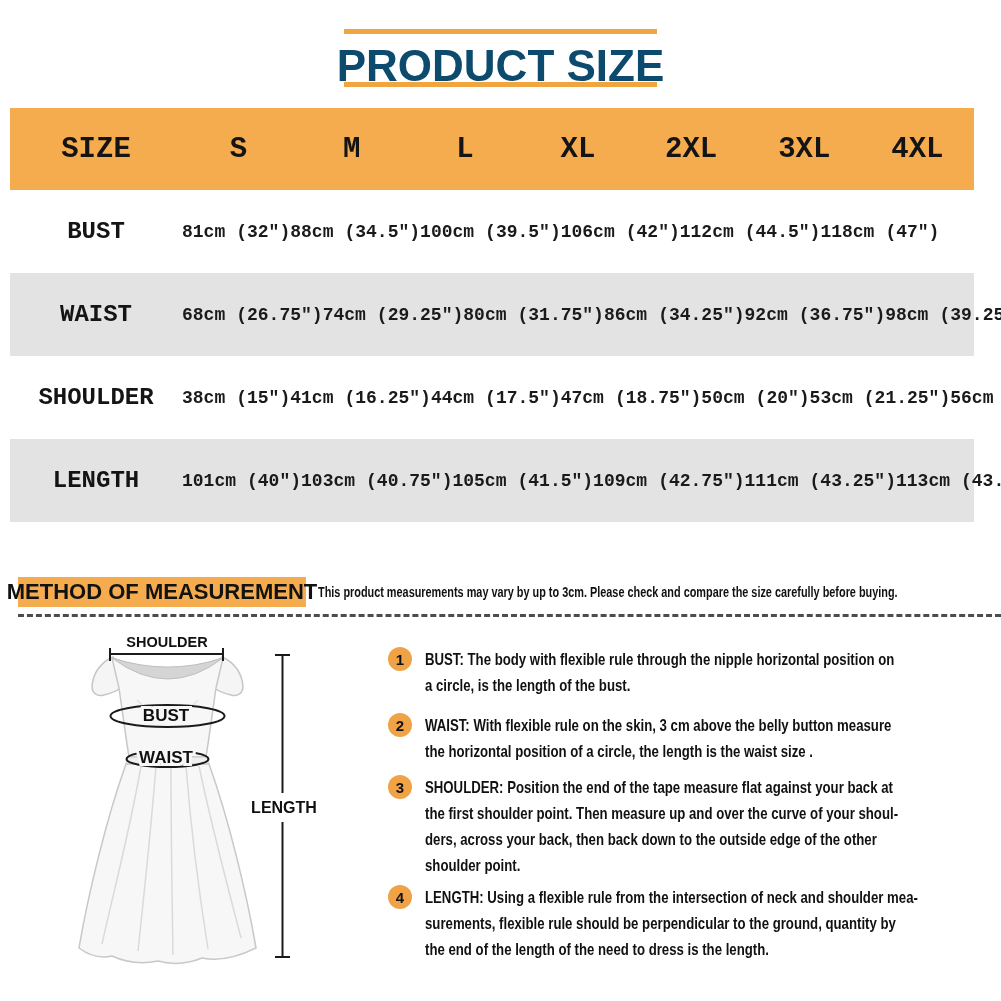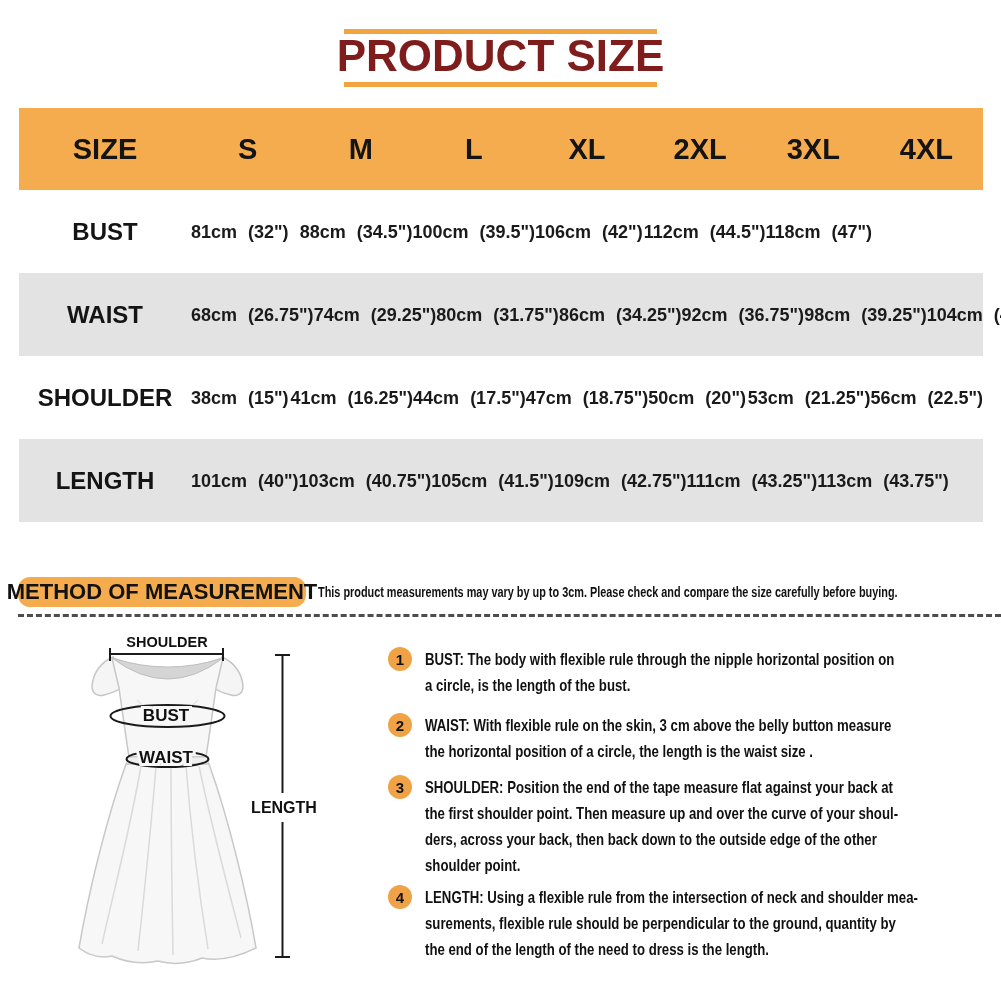--- a/index.html
+++ b/index.html
@@ -4,36 +4,36 @@
 <style>
   :root{
     --orange:#F5AC4F; --orange_bar:#F0A540; --badge:#F0A346; --row_gray:#E4E3E3; --ink:#151515;
   }
   html,body{margin:0;padding:0;background:#fff;}
   .page{position:relative;width:1001px;height:1001px;background:#fff;overflow:hidden;
         font-family:"Liberation Sans",sans-serif;color:var(--ink);}
   
   .title-bar{position:absolute;left:344px;width:313px;height:5px;background:var(--orange_bar);}
   .title-bar.top{top:29px;} .title-bar.bottom{top:82px;}
-  .page-title{position:absolute;top:33px;left:0;width:100%;margin:0;text-align:center;
-        font-size:44px;font-weight:bold;letter-spacing:0px;color:#7f1d1d;line-height:46px;}
-  
-  .size-table{position:absolute;top:108px;left:19px;width:964px;}
+  .page-title{position:absolute;top:43px;left:0;width:100%;margin:0;text-align:center;
+        font-size:44px;font-weight:bold;letter-spacing:0px;color:#0c4a6e;line-height:46px;}
+  
+  .size-table{position:absolute;top:108px;left:10px;width:964px;font-family:Liberation Mono, monospace;}
   .t-row{display:grid;grid-template-columns:172px repeat(7,1fr);align-items:center;}
   .t-row.header{height:82px;background:var(--orange);}
   .t-row.data{height:83px;}
   .t-row.gray{background:var(--row_gray);}
   .hcell{text-align:center;font-size:29px;font-weight:bold;color:#141414;}
   .rlabel{text-align:center;font-size:24px;font-weight:bold;color:#141414;}
   .cell{display:flex;align-items:center;gap:11px;
         font-size:18px;font-weight:bold;color:#1a1a1a;line-height:20px;}
   
   .banner{position:absolute;top:577px;left:18px;width:288px;height:30px;background:var(--orange);
         display:flex;align-items:center;justify-content:center;
-        font-size:22px;font-weight:bold;color:#121212;white-space:nowrap;border-radius:12px;}
+        font-size:22px;font-weight:bold;color:#121212;white-space:nowrap;}
   .note{position:absolute;top:577px;left:318px;height:30px;line-height:31px;
         font-size:14.5px;font-weight:bold;color:#111;white-space:nowrap;
         transform:scaleX(0.75);transform-origin:0 50%;}
   .dash-sep{position:absolute;top:614px;left:18px;width:983px;height:0;
         border-top:3px dashed #4d4d4d;}
   
   .diagram{position:absolute;left:48px;top:628px;width:292px;height:364px;}
   .diagram text{font-family:"Liberation Sans",sans-serif;font-weight:bold;fill:#101010;}
   .knock{paint-order:stroke;stroke:#f7f7f7;stroke-width:6px;}
   

